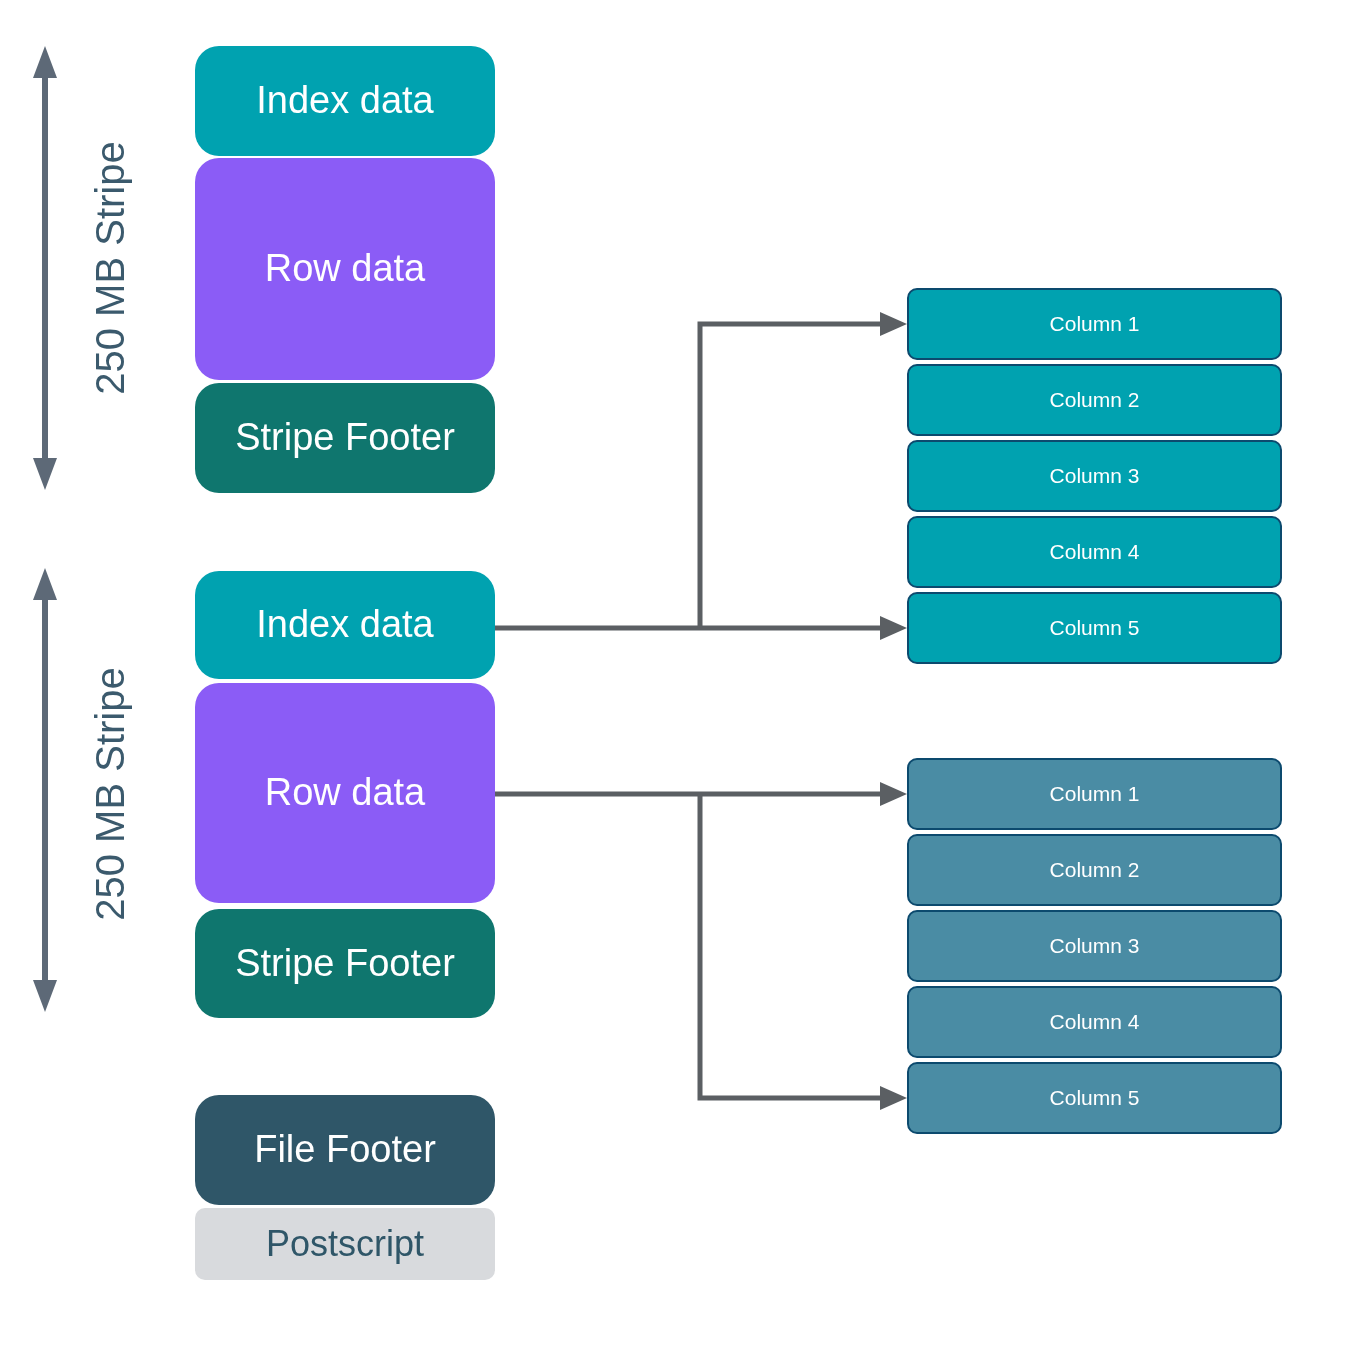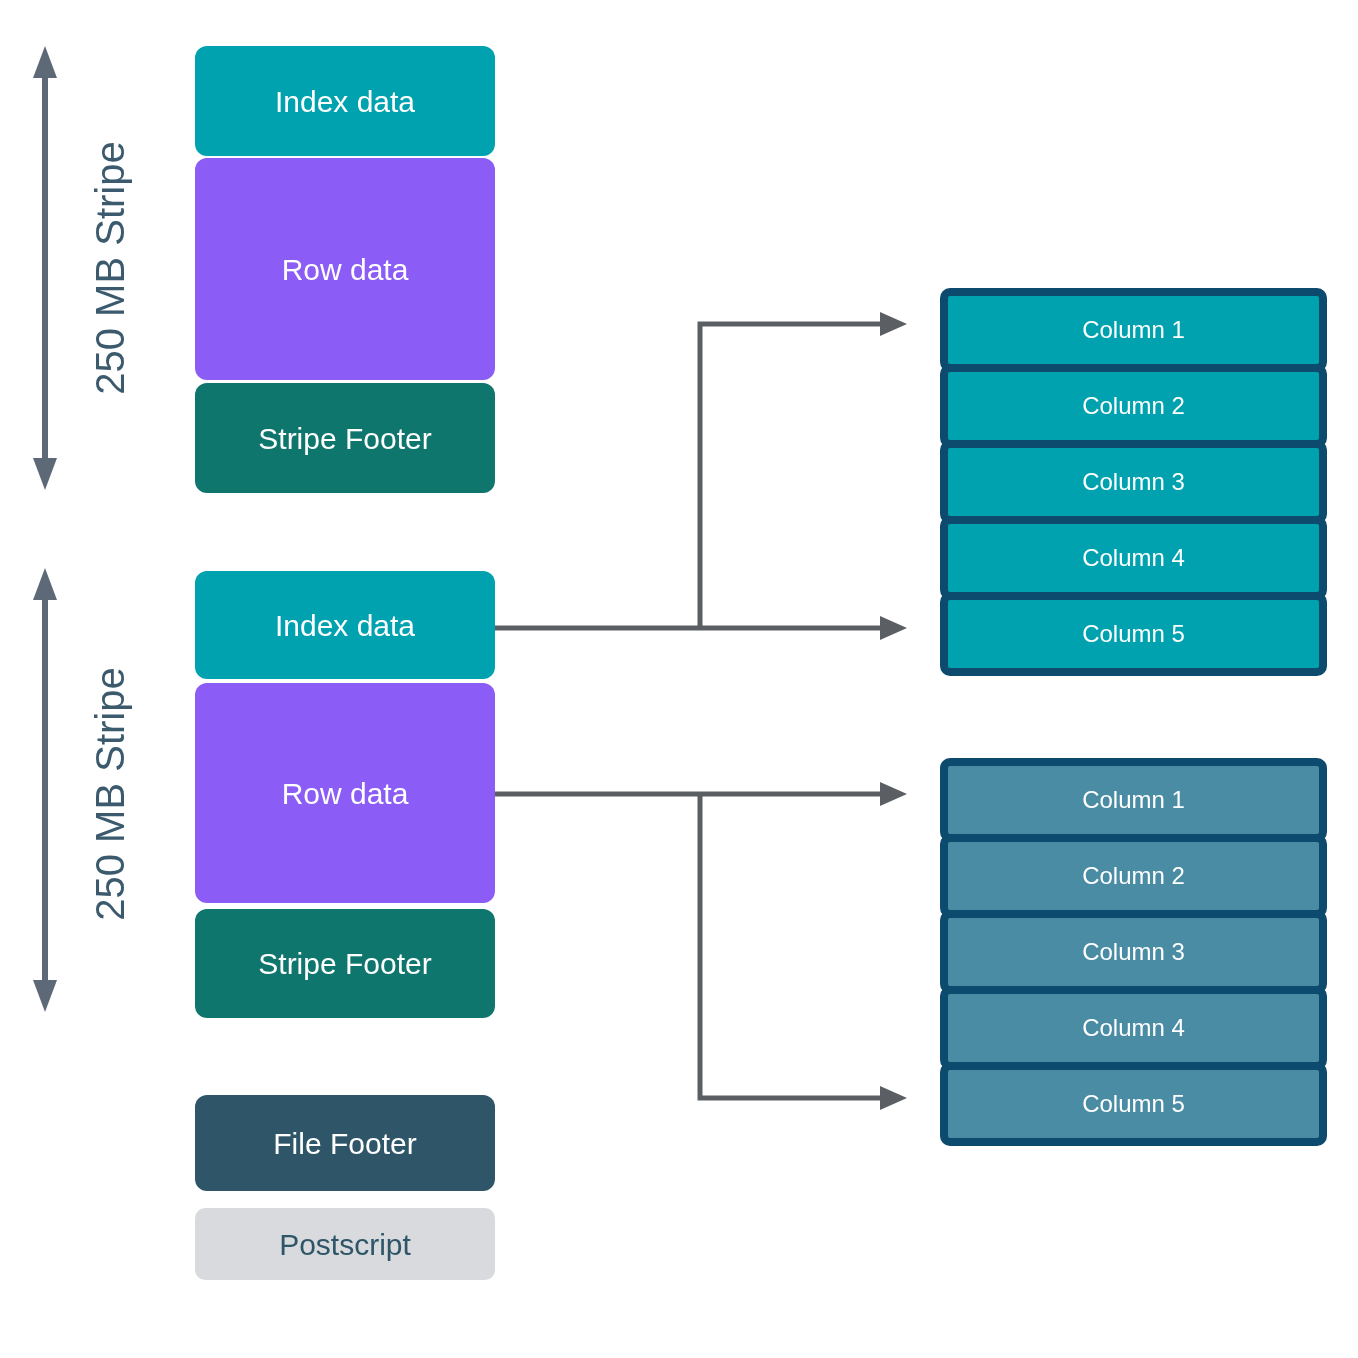--- a/index.html
+++ b/index.html
@@ -11,35 +11,35 @@
     overflow:hidden;
   }
   .overlay{position:absolute;left:0;top:0;width:1358px;height:1358px;}
   .conn{stroke:#5B5F63;stroke-width:5;fill:none;}
   .conn-head{fill:#5B5F63;stroke:none;}
   .measure{stroke:#5D6977;stroke-width:6;fill:none;}
   .measure-head{fill:#5D6977;stroke:none;}
 
   .block{
     position:absolute;left:195px;width:300px;
-    border-radius:12px;
+    border-radius:24px;
     display:flex;align-items:center;justify-content:center;
-    color:#ffffff;font-size:30px;line-height:1.1;
+    color:#ffffff;font-size:38px;line-height:1.1;
   }
   .teal{background:#00A2B0;}
   .blue{background:#8b5cf6;}
   .gray{background:#0f766e;}
   .dark{background:#2F5668;}
-  .light{background:#D8DADD;color:#2F5668;font-size:30px;border-radius:10px;}
+  .light{background:#D8DADD;color:#2F5668;font-size:36px;border-radius:10px;}
 
   .colbox{
     position:absolute;left:907px;width:371px;height:68px;
-    border:8px solid #0c4a6e;border-radius:10px;
+    border:2px solid #0c4a6e;border-radius:10px;
     display:flex;align-items:center;justify-content:center;
-    color:#ffffff;font-size:24px;margin-left:33px;
+    color:#ffffff;font-size:21px;
   }
   .teal-fill{background:#00A2B0;}
   .slate-fill{background:#4A8CA4;}
 
   .vlabel{
     position:absolute;left:-50px;width:320px;height:44px;
     text-align:center;line-height:44px;
     transform:rotate(-90deg);
     font-size:40px;color:#3B5A6D;white-space:nowrap;
   }
@@ -78,21 +78,21 @@
   <div class="vlabel" style="top:772px">250 MB Stripe</div>
 
   <div class="block teal" style="top:46px;height:110px">Index data</div>
   <div class="block blue" style="top:158px;height:222px">Row data</div>
   <div class="block gray" style="top:383px;height:110px">Stripe Footer</div>
 
   <div class="block teal" style="top:571px;height:108px">Index data</div>
   <div class="block blue" style="top:683px;height:220px">Row data</div>
   <div class="block gray" style="top:909px;height:109px">Stripe Footer</div>
 
-  <div class="block dark" style="top:1095px;height:96px">File Footer</div>
+  <div class="block dark" style="top:1095px;height:110px">File Footer</div>
   <div class="block light" style="top:1208px;height:72px">Postscript</div>
 
   <div class="colbox teal-fill" style="top:288px">Column 1</div>
   <div class="colbox teal-fill" style="top:364px">Column 2</div>
   <div class="colbox teal-fill" style="top:440px">Column 3</div>
   <div class="colbox teal-fill" style="top:516px">Column 4</div>
   <div class="colbox teal-fill" style="top:592px">Column 5</div>
 
   <div class="colbox slate-fill" style="top:758px">Column 1</div>
   <div class="colbox slate-fill" style="top:834px">Column 2</div>

